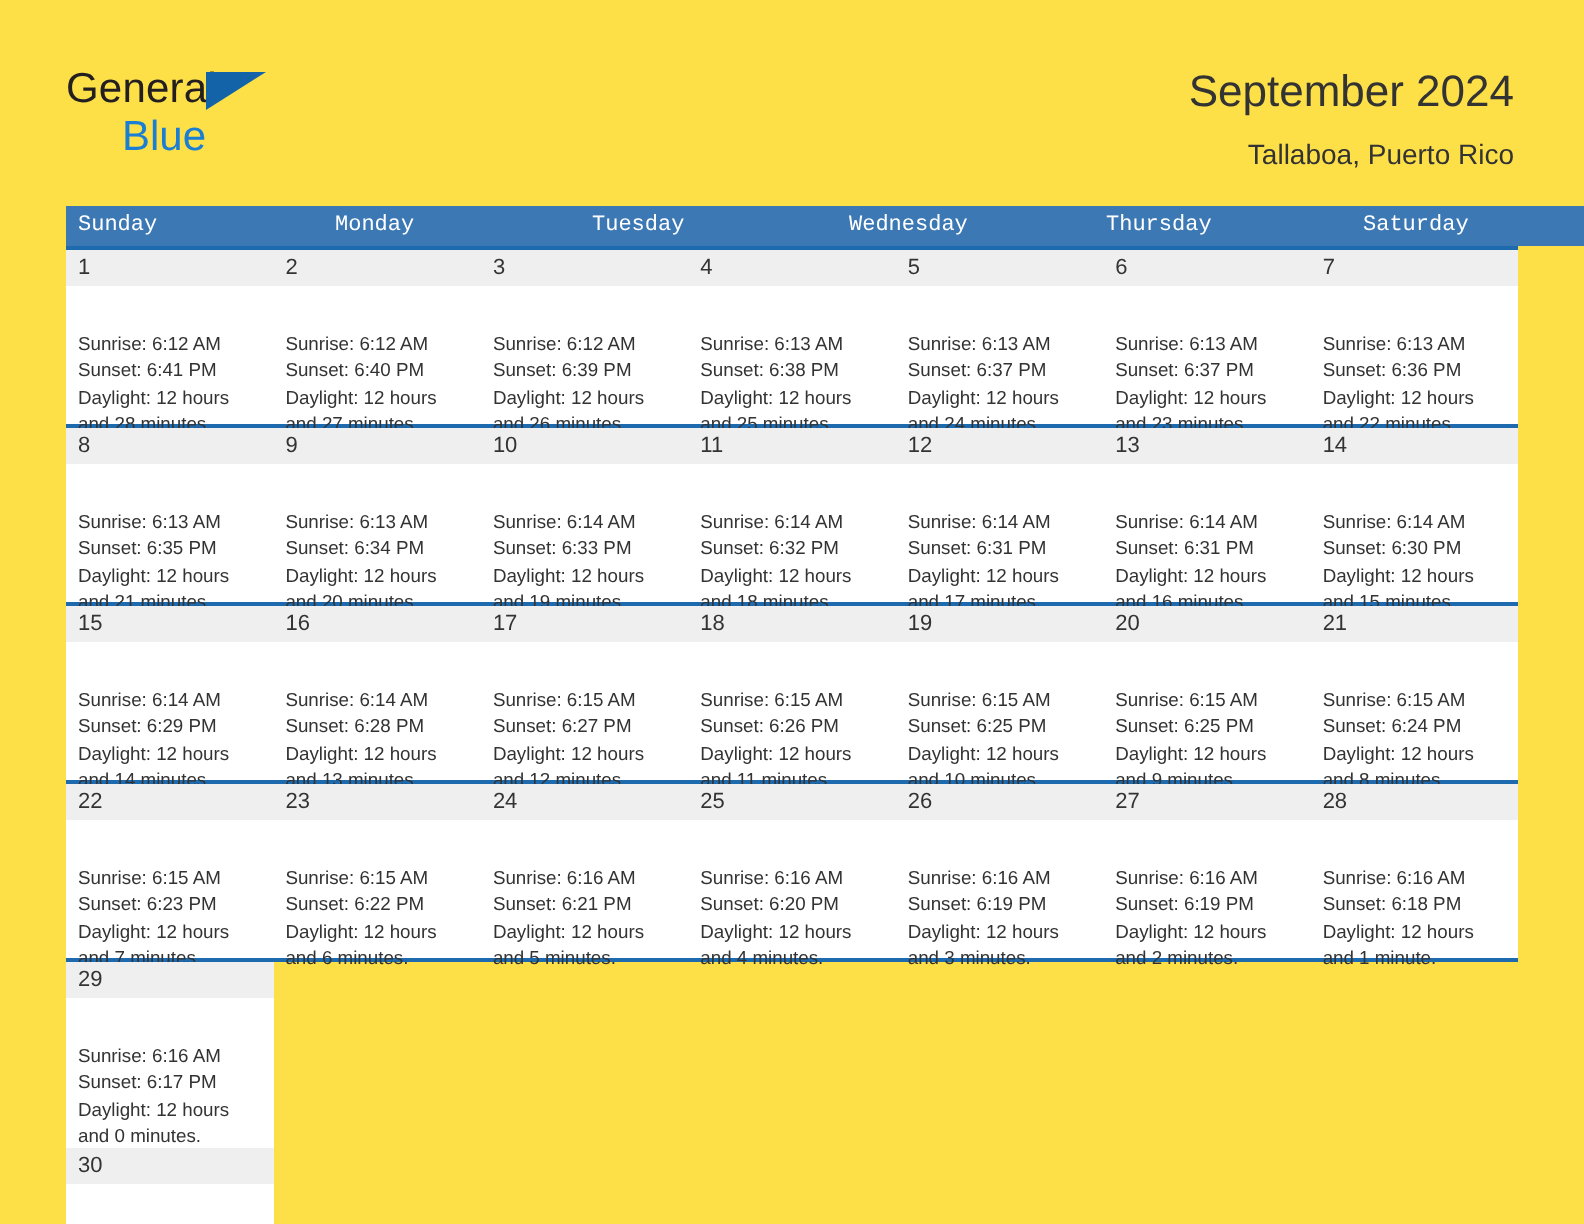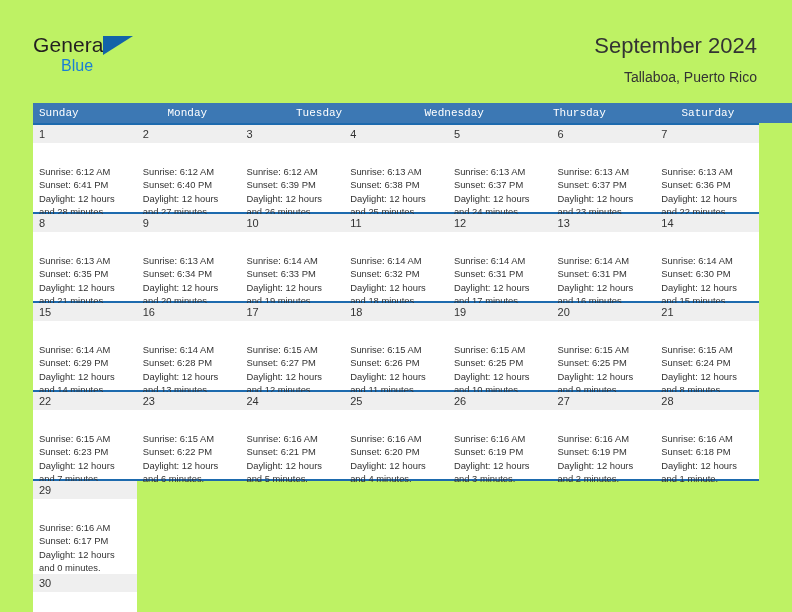--- a/index.html
+++ b/index.html
@@ -9,21 +9,21 @@
     width: 792px;
     height: 612px;
     background: #ffffff;
     font-family: "Liberation Sans", sans-serif;
     -webkit-font-smoothing: antialiased;
   }
   #page {
     position: relative;
     width: 792px;
     height: 612px;
-    background: #bef264;
+    background: #fde047;
     overflow: hidden;
   }
 
   
   .header {
     position: absolute;
     left: 0; top: 0;
     width: 792px;
     height: 98px;
   }
@@ -47,21 +47,21 @@
     position: absolute;
     left: 70px;
     top: 2px;
     width: 0;
     height: 0;
     border-left: 30px solid #1263a8;
     border-bottom: 19px solid transparent;
   }
   .brand-bottom {
     display: block;
-    font-size: 16px;
+    font-size: 21px;
     color: #1a7fd4;
     margin-left: 28px;
     margin-top: 1px;
   }
   .title-block {
     position: absolute;
     right: 35px;
     top: 30px;
     text-align: right;
   }

